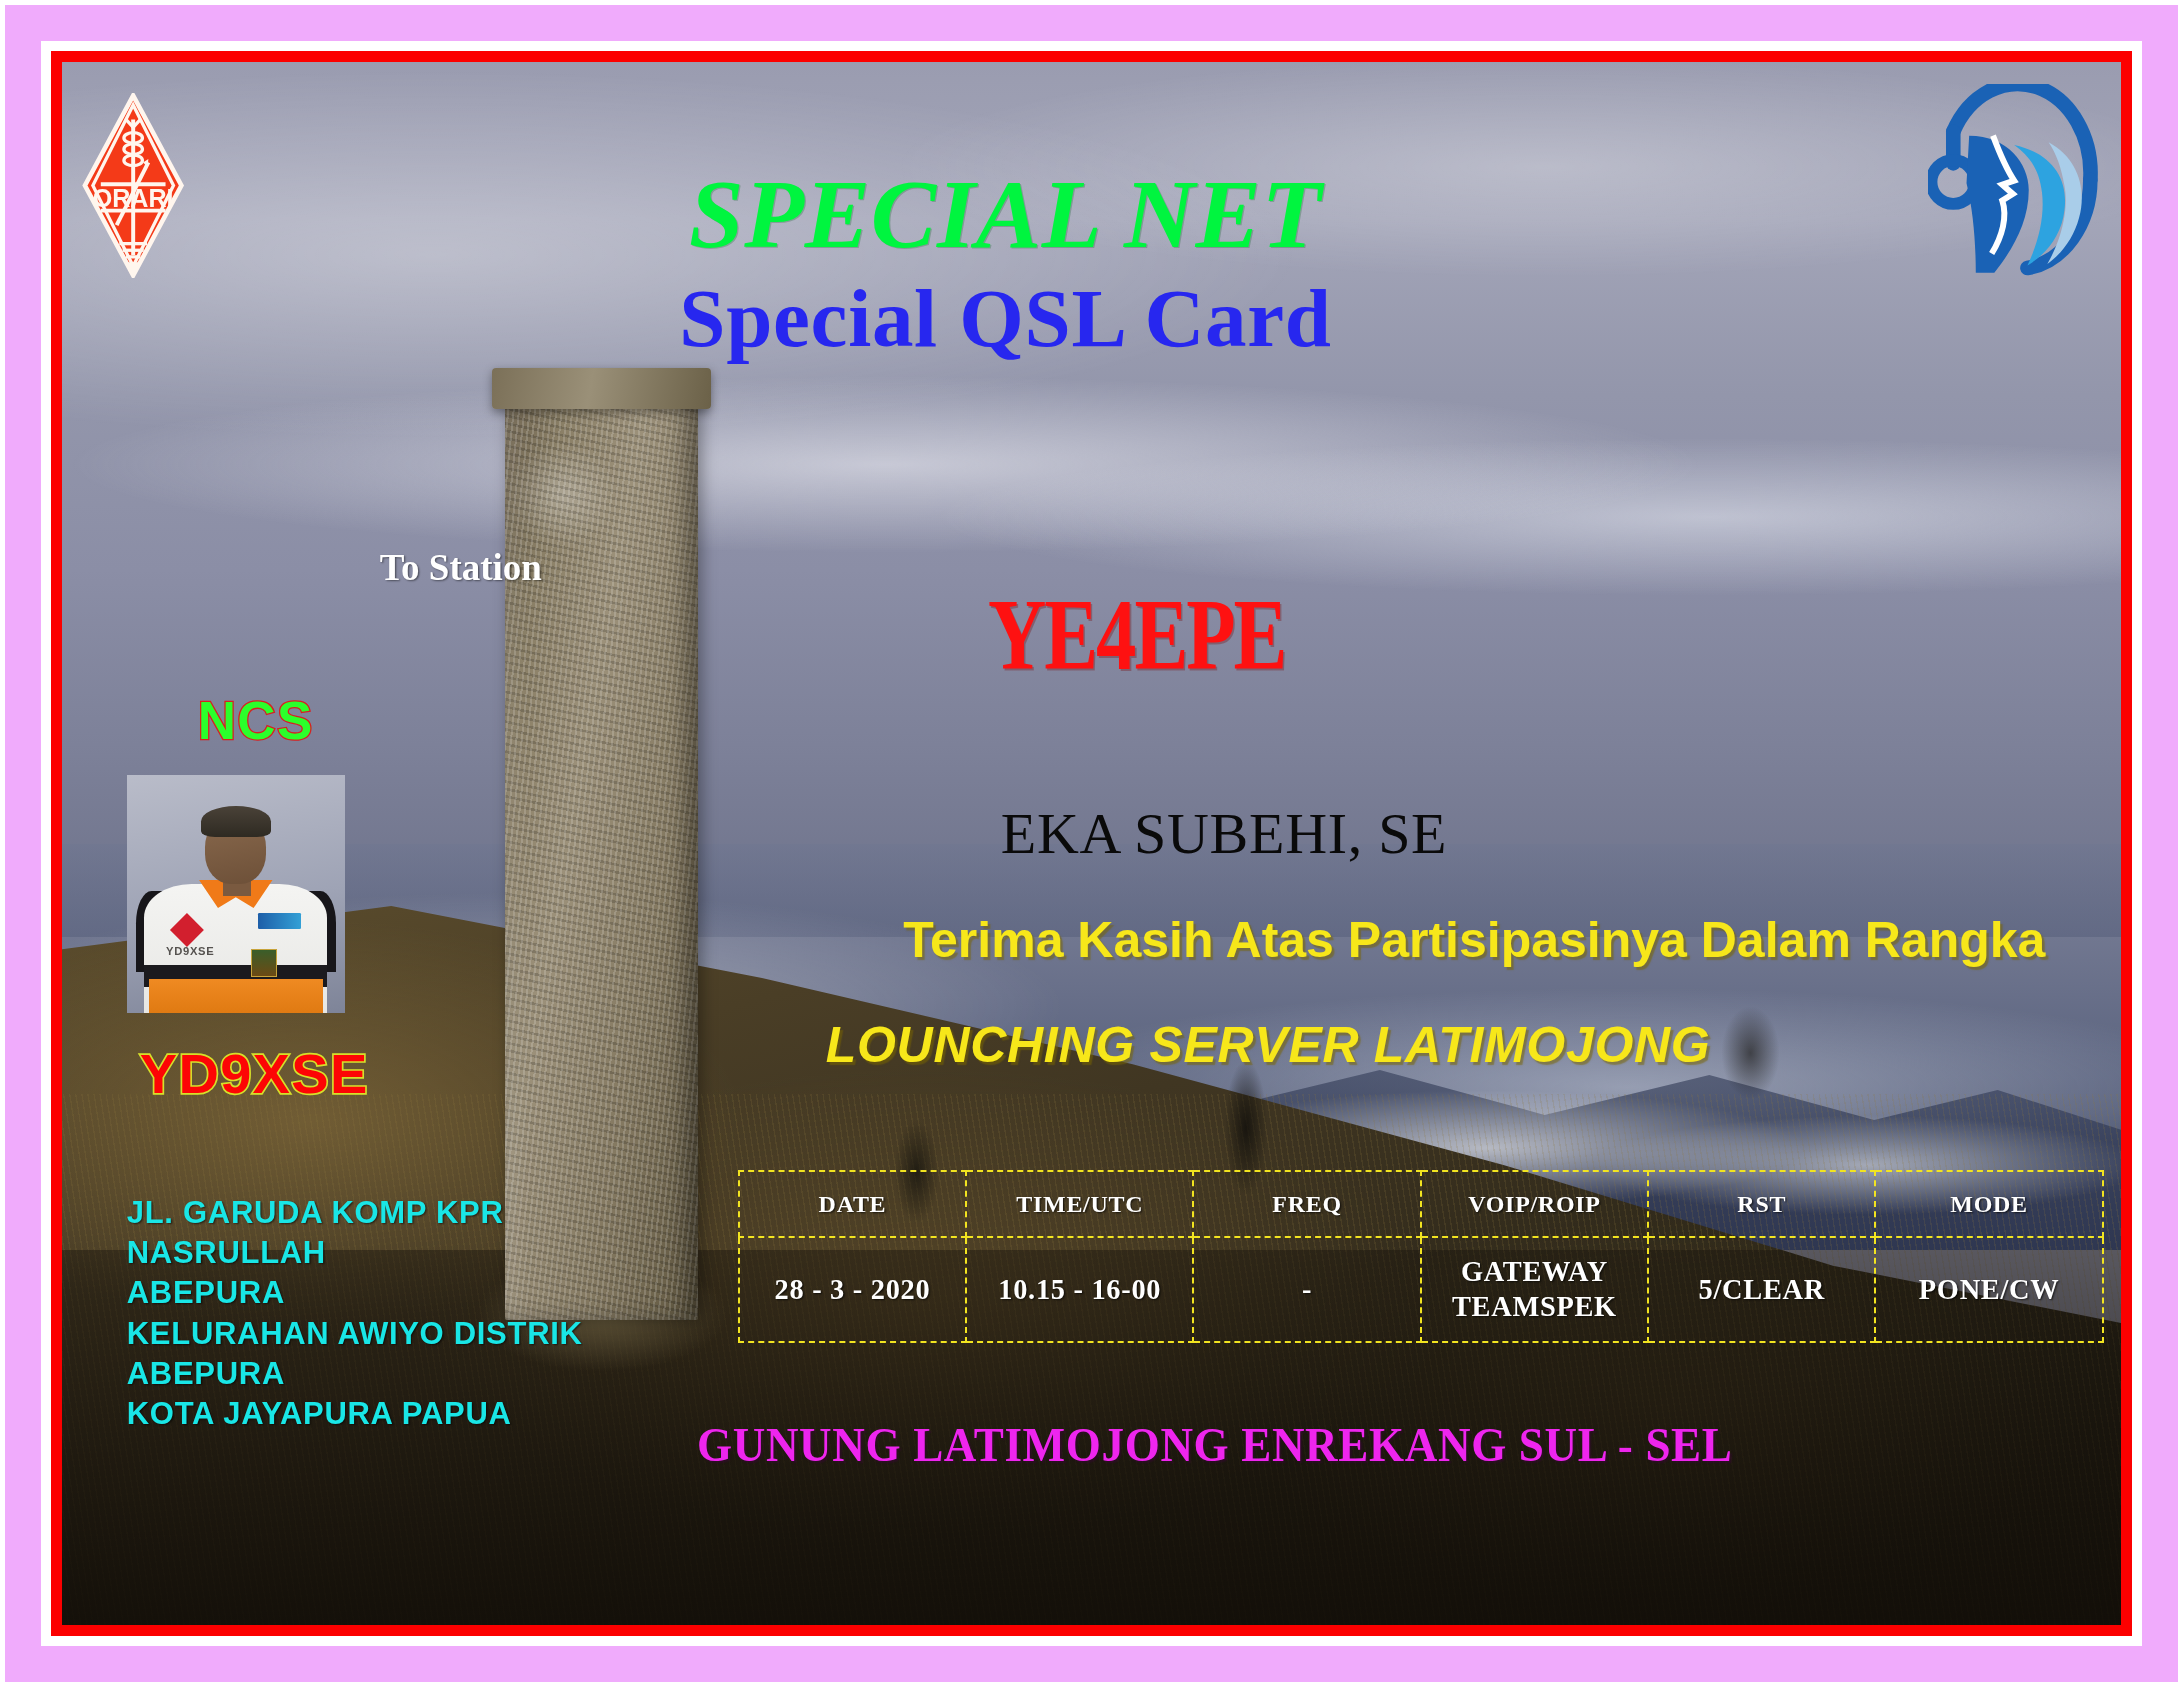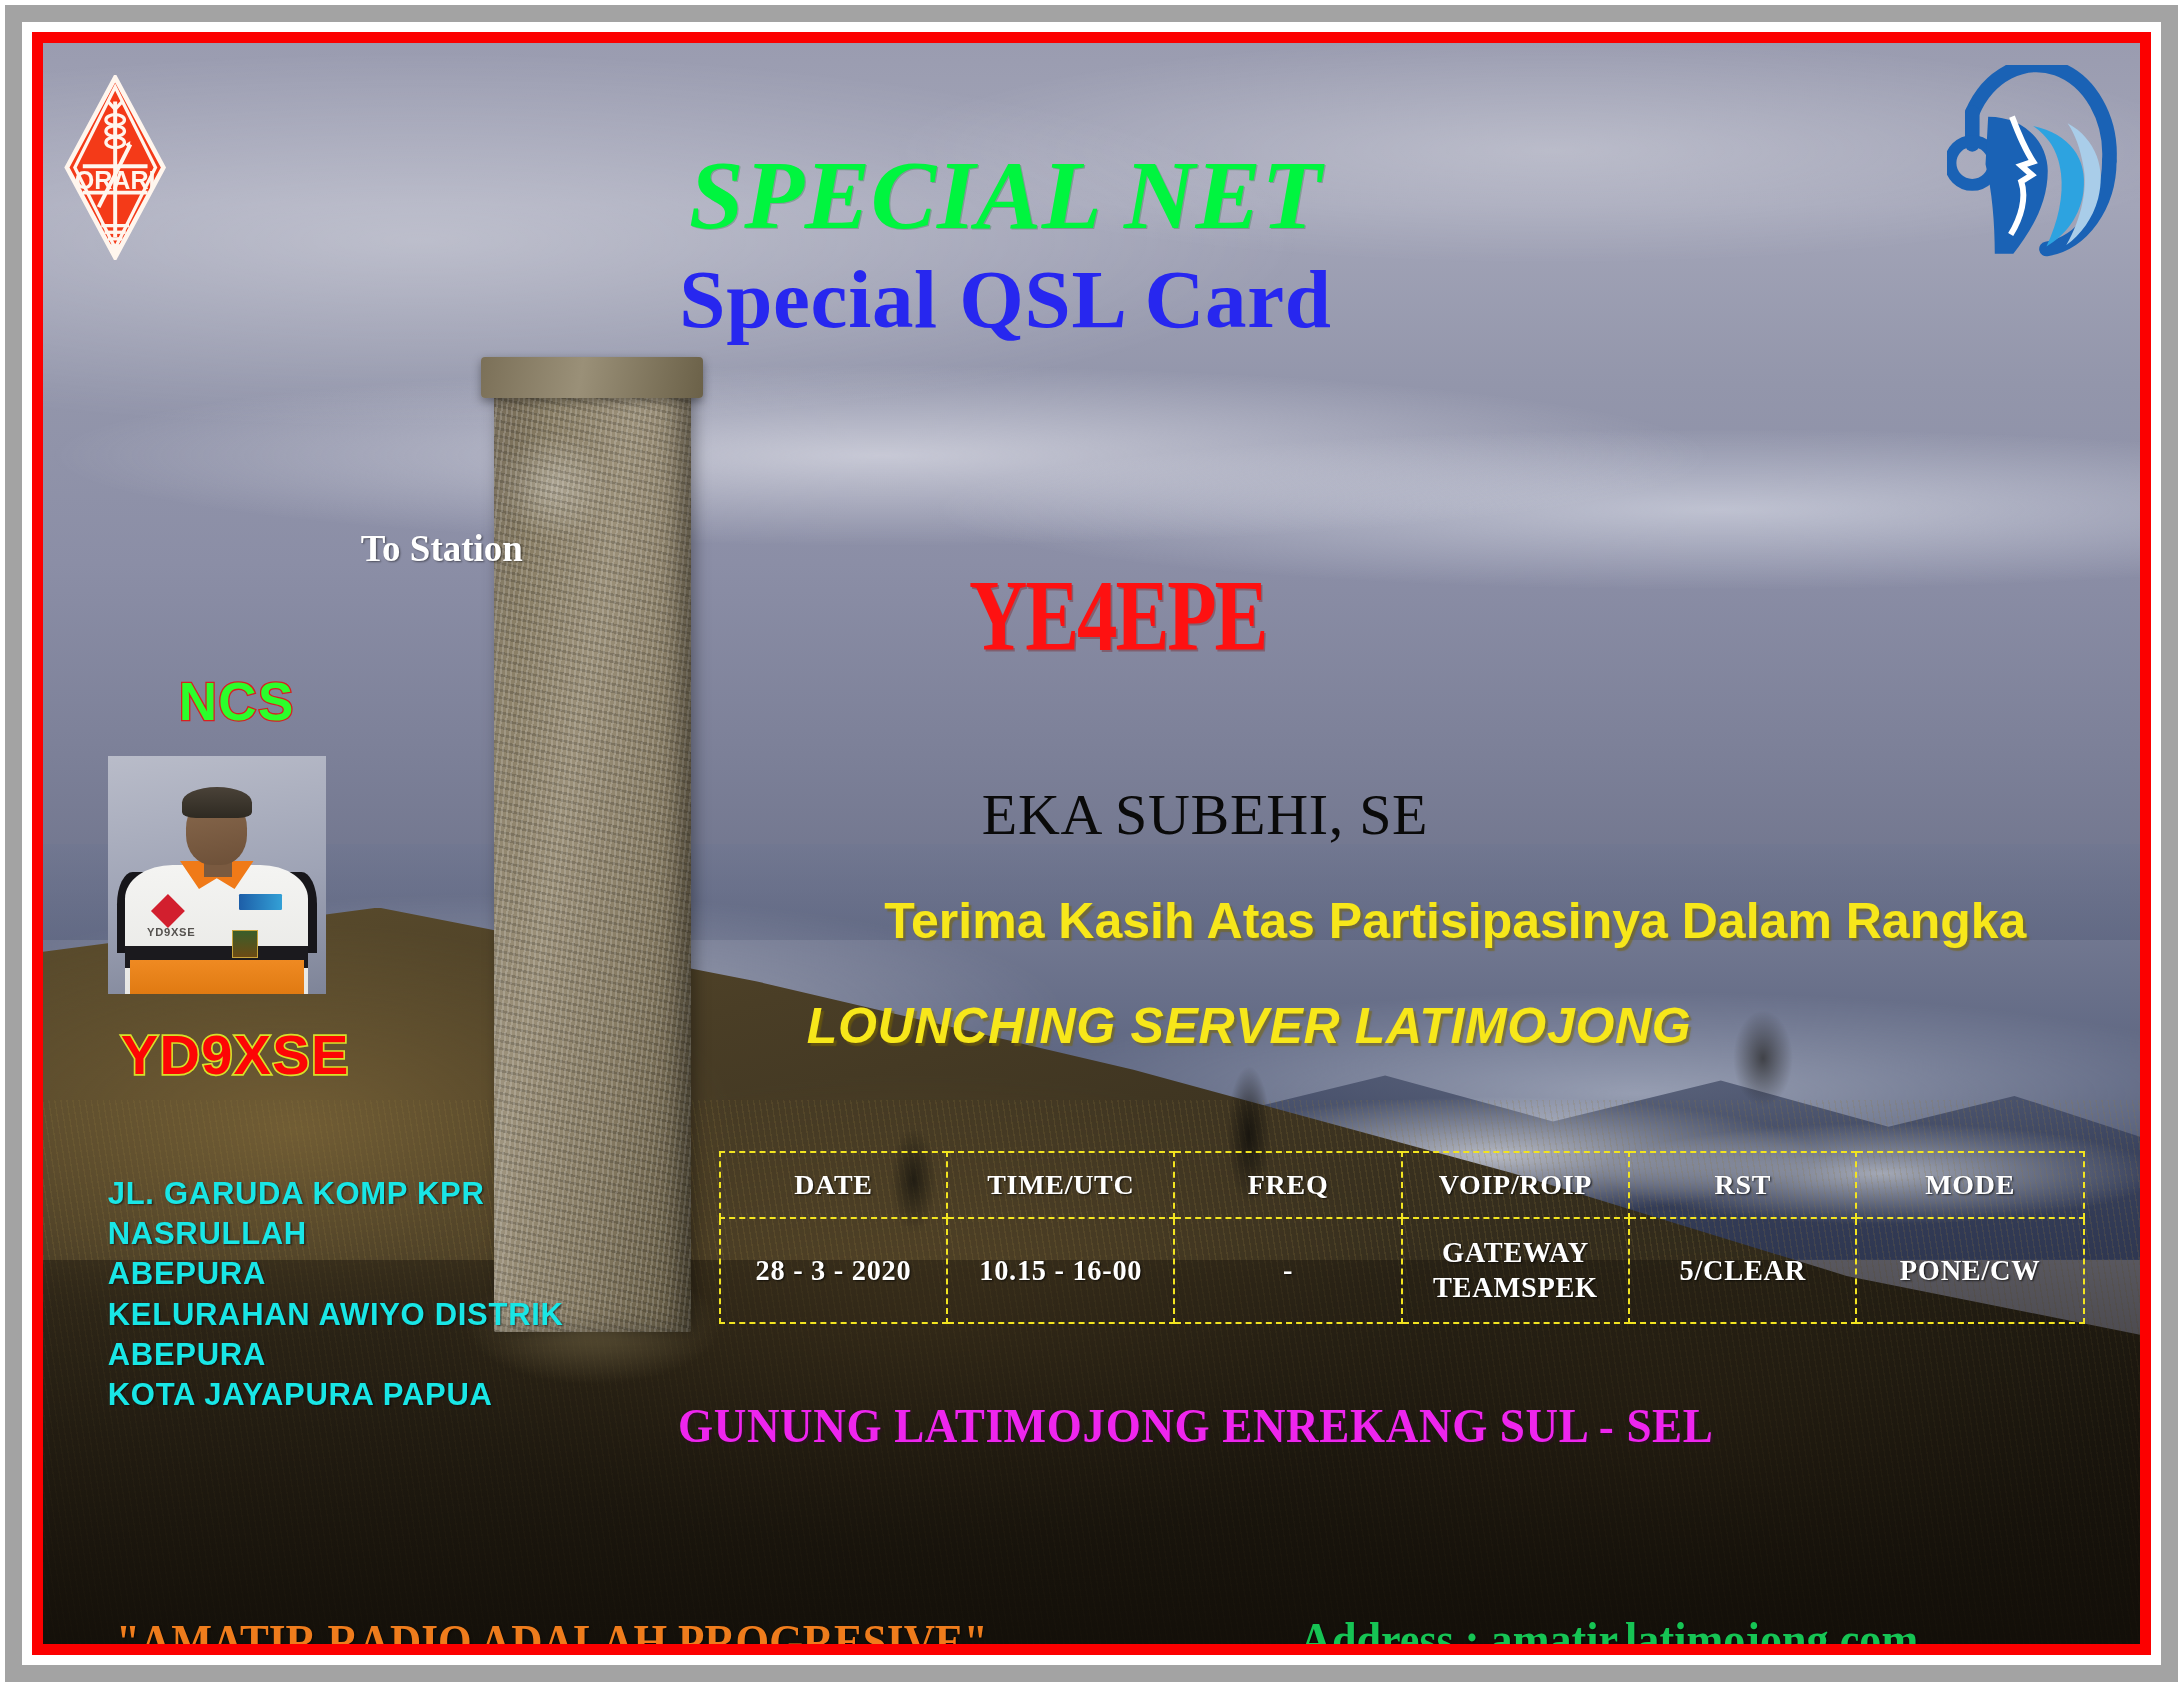--- a/index.html
+++ b/index.html
@@ -3,21 +3,21 @@
 <meta charset="utf-8">
 <title>QSL Card</title>
 <style>
   * { margin:0; padding:0; box-sizing:border-box; }
   html,body { width:2183px; height:1687px; background:#ffffff; overflow:hidden;
               font-family:"Liberation Serif", serif; }
 
   
   .card-frame{ position:absolute; left:0; top:0; width:2183px; height:1687px;
                background:#ffffff; padding:4.6px; }
-  .red-outer{ width:100%; height:100%; background:#a3a3a3; padding:17px; }
+  .red-outer{ width:100%; height:100%; background:#f0abfc; padding:36px; }
   .white-gap{ width:100%; height:100%; background:#ffffff; padding:10.6px; }
   .red-inner{ width:100%; height:100%; background:#fc0000; padding:10.6px; }
 
   
   .photo{ position:relative; width:100%; height:100%; overflow:hidden;
           background:#8d8fa3; }
   .sky{ position:absolute; left:0; top:0; width:100%; height:56%;
         background:
           radial-gradient(ellipse 60% 30% at 18% 22%, rgba(255,255,255,.30), rgba(255,255,255,0) 70%),
           radial-gradient(ellipse 45% 18% at 72% 12%, rgba(255,255,255,.28), rgba(255,255,255,0) 70%),
@@ -157,21 +157,21 @@
   .thanks3{ position:absolute; left:764px; top:1004px; width:1297px; text-align:center;
       font:700 50px/1 "Liberation Sans", sans-serif; color:#f7e71a;
       text-shadow:2.6px 2.6px 1.3px rgba(120,100,0,.55); letter-spacing:1.3px; }
 
   
   .qsotable{ position:absolute; left:676px; top:1108px; width:1366px; height:171px;
       border-collapse:collapse; table-layout:fixed; }
   .qsotable td{ border:2px dashed #f2e420; text-align:center; vertical-align:middle;
       font:700 29px/1.25 "Liberation Serif", serif; color:#ffffff;
       text-shadow:1.3px 1.3px 2px rgba(0,0,0,.65); letter-spacing:0.7px; }
-  .qsotable tr.head td{ height:66px; font-size:28px; }
+  .qsotable tr.head td{ height:66px; font-size:24px; }
   .qsotable tr.body td{ height:105px; font-size:28.4px; }
 
   .location{ position:absolute; left:635px; top:1358px; width:1257px;
       font:700 49px/1 "Liberation Serif", serif; color:#ee25ee;
       transform:scaleX(.92); transform-origin:left center; letter-spacing:0.7px;
       text-shadow:2px 2px 2px rgba(60,0,60,.45); }
 
   .motto{ position:absolute; left:73px; top:1575px;
       font:700 48px/1 "Liberation Serif", serif; color:#ef7c1c;
       transform:scaleX(.90); transform-origin:left center; letter-spacing:0px;

